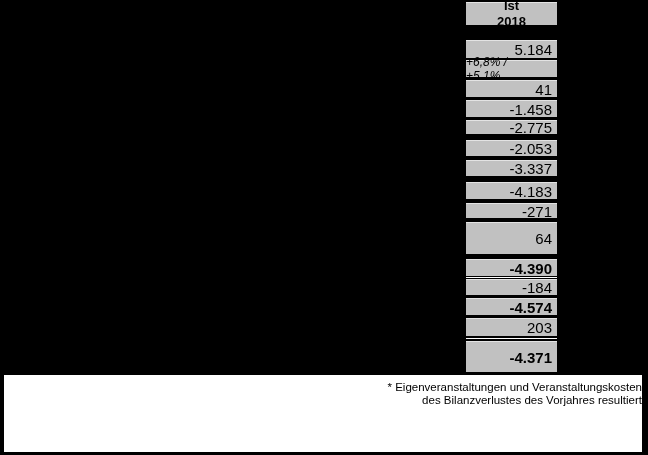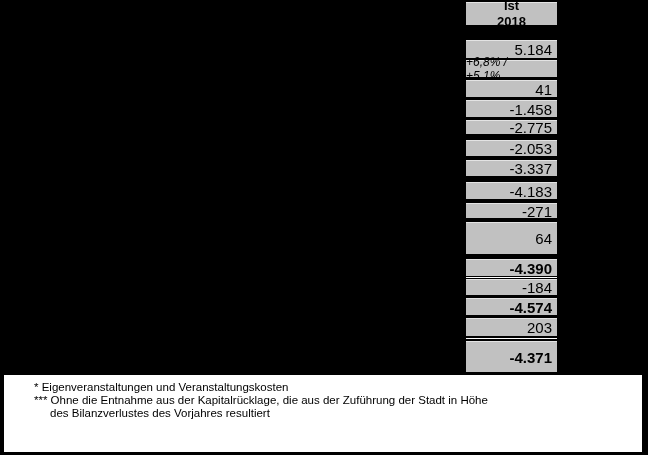--- a/index.html
+++ b/index.html
@@ -56,20 +56,21 @@
     border-right:6px solid #000;
     border-bottom:3px solid #000;
     padding:6px 0 0 30px;
   }
   .foot p{
     margin:0;
     font-size:11.5px;
     line-height:13px;
     color:#000;
     white-space:nowrap;
+    text-align:right;
   }
   .fn1{margin-top:4px}
   .fn2{margin-top:8px}
   .fn3{margin-top:8px}
   .fn4{margin-top:4px;padding-left:16px}
 </style>
 </head>
 <body>
 
 <div class="hdr">
@@ -90,15 +91,14 @@
 <div class="cell r10">-4.390</div>
 <div class="dline dl1"></div>
 <div class="cell r11">-184</div>
 <div class="cell r12">-4.574</div>
 <div class="cell r13">203</div>
 <div class="dline dl2"></div>
 <div class="cell r14">-4.371</div>
 
 <div class="foot">
   <p class="fn1">* Eigenveranstaltungen und Veranstaltungskosten</p>
-  <p class="fn3">*** Ohne die Entnahme aus der Kapitalrücklage, die aus der Zuführung der Stadt in Höhe</p>
   <p class="fn4">des Bilanzverlustes des Vorjahres resultiert</p>
 </div>
 
 </body></html>

